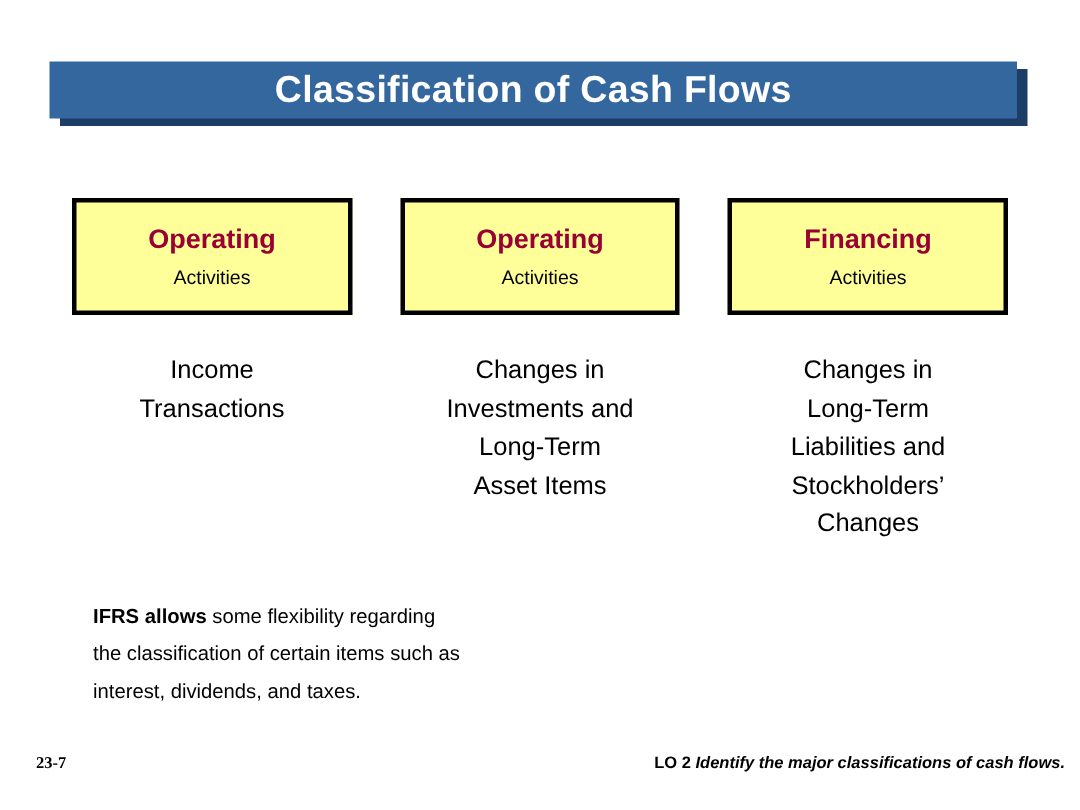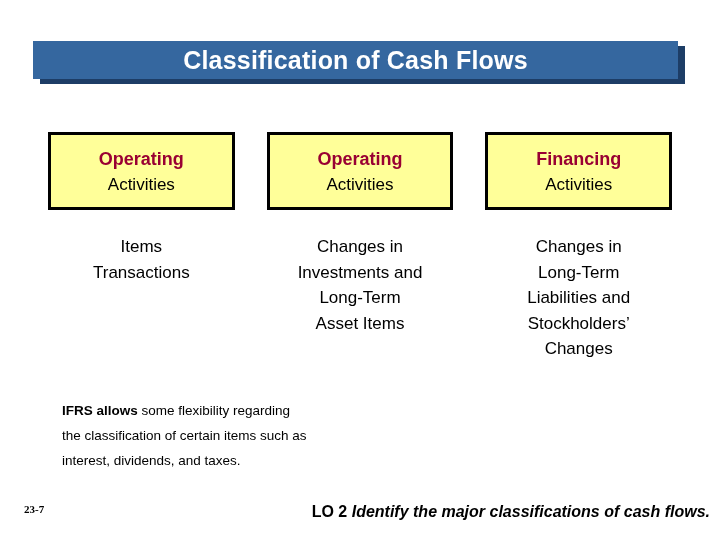--- a/index.html
+++ b/index.html
@@ -72,21 +72,21 @@
     padding-top: 2px;
   }
   .hdr-line1 {
     color: #990033;
     font-size: 18px;
     font-weight: bold;
     line-height: 25px;
   }
   .hdr-line2 {
     color: #000000;
-    font-size: 17px;
+    font-size: 13px;
     line-height: 25px;
   }
 
   
   .body-row {
     position: absolute;
     left: 48px;
     top: 234px;
     width: 624px;
     display: flex;
@@ -122,21 +122,21 @@
     top: 503px;
     font-size: 11px;
     font-weight: bold;
     color: #000000;
     font-family: Liberation Serif, serif;
   }
   .footer-right {
     position: absolute;
     right: 10px;
     top: 503px;
-    font-size: 16px;
+    font-size: 11px;
     font-weight: bold;
     font-style: italic;
     color: #000000;
     white-space: nowrap;
   }
   .footer-right .lo {
     font-style: normal;
   }
 </style>
 </head>
@@ -159,21 +159,21 @@
       <span class="hdr-line2">Activities</span>
     </div>
     <div class="hdr-box">
       <span class="hdr-line1">Financing</span>
       <span class="hdr-line2">Activities</span>
     </div>
   </div>
 
   <div class="body-row">
     <div class="body-col">
-      <div>Items</div>
+      <div>Income</div>
       <div>Transactions</div>
     </div>
     <div class="body-col">
       <div>Changes in</div>
       <div>Investments and</div>
       <div>Long-Term</div>
       <div>Asset Items</div>
     </div>
     <div class="body-col">
       <div>Changes in</div>

